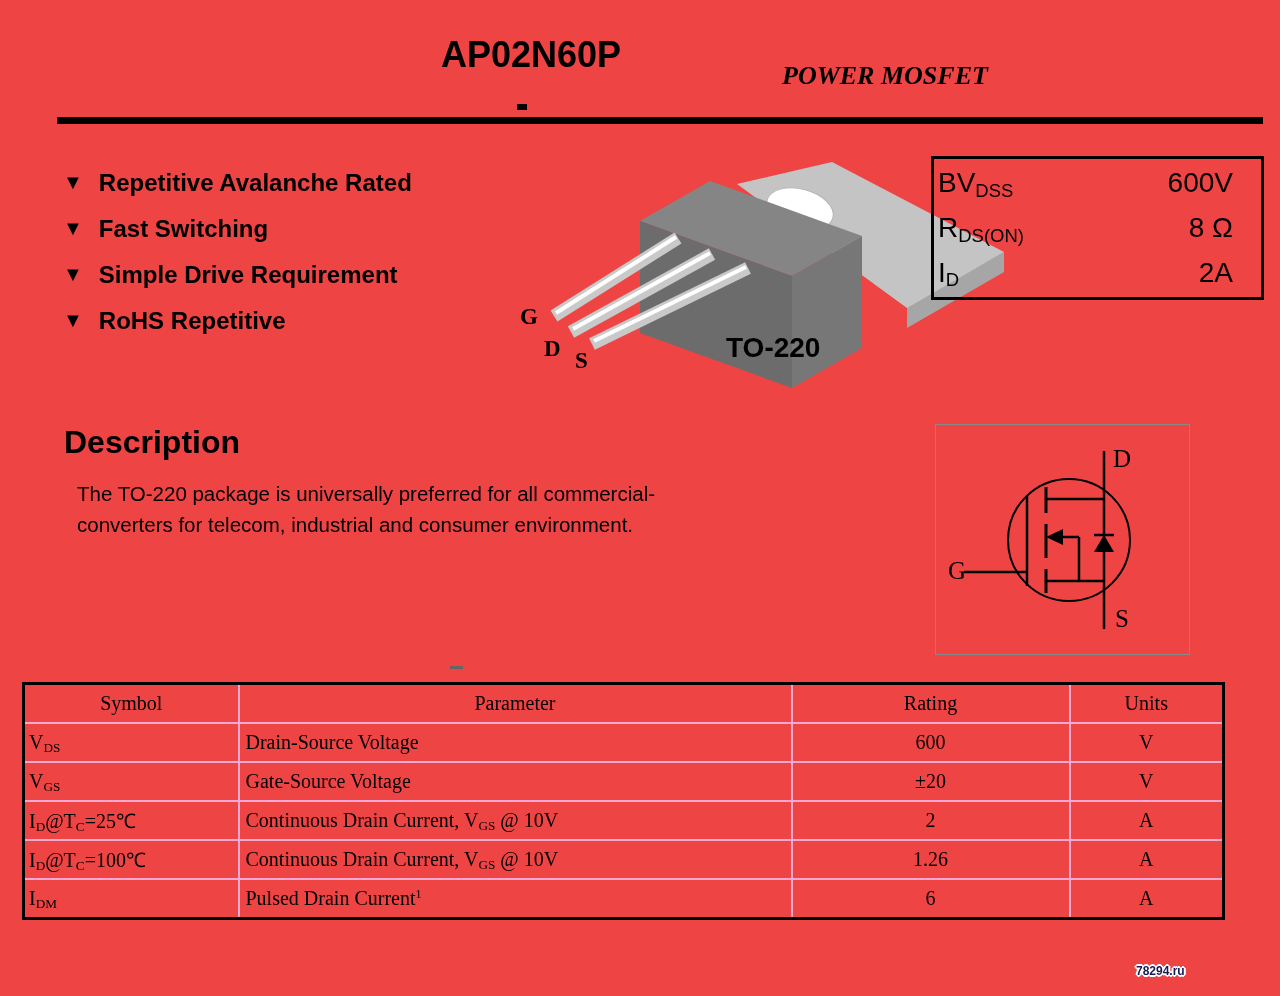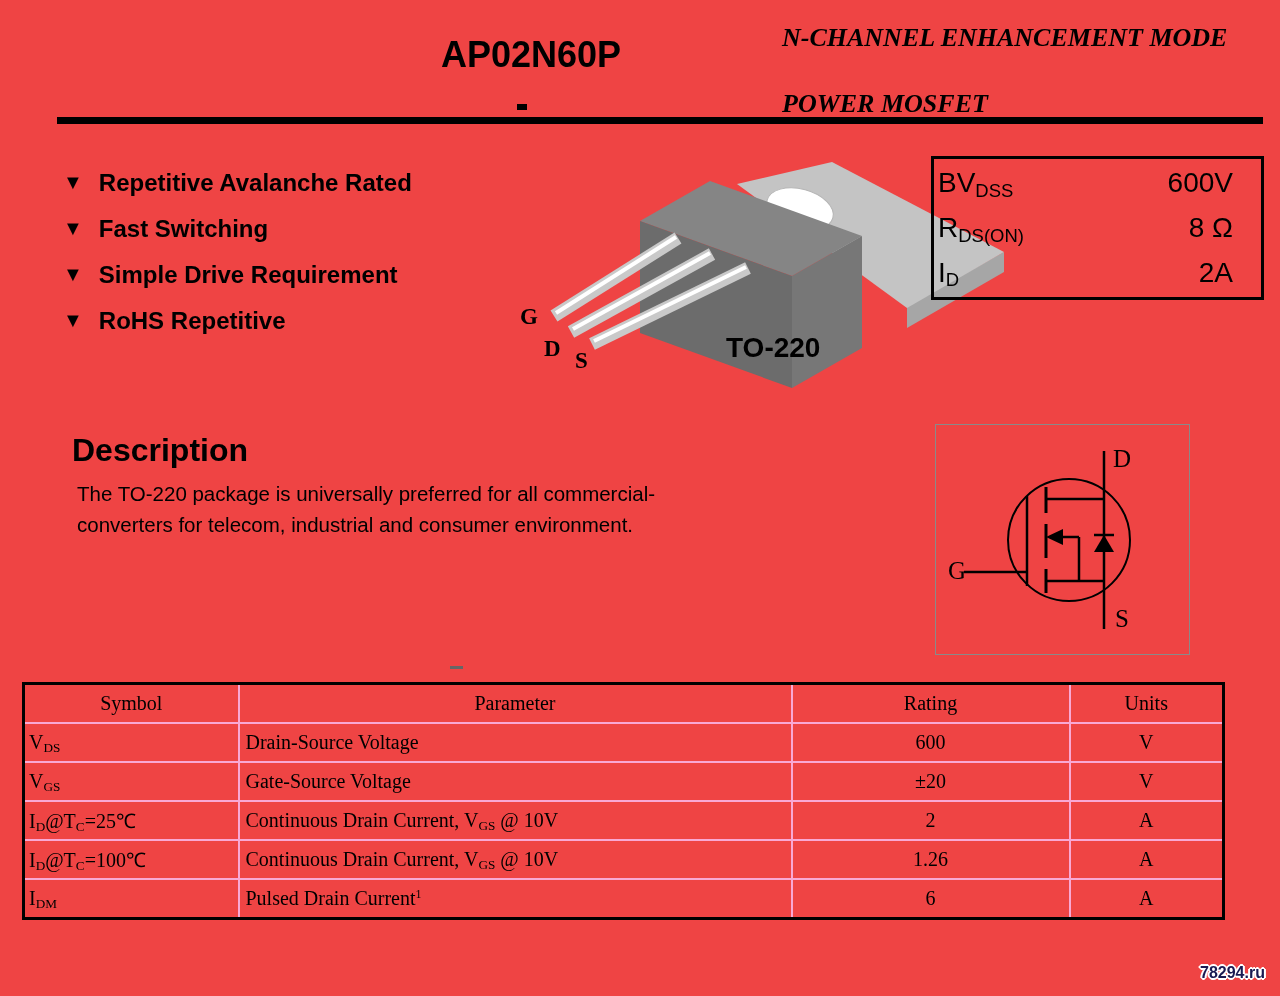--- a/index.html
+++ b/index.html
@@ -30,21 +30,21 @@
             font-weight:bold;font-size:28px;}
 
   
   .spec-box{position:absolute;left:931px;top:156px;width:327px;height:134px;border:3px solid #000;
             display:flex;flex-direction:column;justify-content:space-around;padding:2px 0;}
   .spec-row{display:flex;justify-content:space-between;align-items:baseline;padding:0 28px 0 4px;
             font-size:28px;}
   .spec-value{font-size:28px;}
 
   
-  .desc-heading{position:absolute;left:64px;top:424px;margin:8px;font-size:32px;font-weight:bold;}
+  .desc-heading{position:absolute;left:64px;top:424px;margin:0;font-size:32px;font-weight:bold;}
   .desc-text{position:absolute;left:77px;top:478px;font-size:20.5px;line-height:31px;}
   .desc-line{white-space:pre;}
 
   
   .symbol-box{position:absolute;left:935px;top:424px;width:253px;height:229px;border:1px solid #8a8a8a;}
   .symbol-box svg{position:absolute;left:0;top:0;}
   .symbol-box text{font-family:"Liberation Serif",serif;font-size:25px;fill:#000;}
 
   
   .stray-dash{position:absolute;left:450px;top:666px;width:13px;height:3px;background:#666;}
@@ -53,33 +53,32 @@
   .ratings th,.ratings td{border:2px solid #f9a8d4;height:37px;font-size:20px;padding:0 6px;
            overflow:hidden;white-space:nowrap;font-family:Liberation Serif, serif;}
   .ratings th{font-weight:normal;text-align:center;}
   .ratings td.sym{text-align:left;padding-left:4px;}
   .ratings td.param{text-align:left;}
   .ratings td.rating,.ratings td.units{text-align:center;}
   sub{font-size:0.66em;vertical-align:baseline;position:relative;top:0.25em;}
   sup{font-size:0.6em;vertical-align:baseline;position:relative;top:-0.55em;}
 
   
-  .watermark{position:absolute;left:1200px;top:964px;font-size:16px;font-weight:bold;color:#1a1a52;
+  .watermark{position:absolute;left:1136px;top:964px;font-size:12px;font-weight:bold;color:#1a1a52;
              text-shadow:-1px -1px 0 #fff,1px -1px 0 #fff,-1px 1px 0 #fff,1px 1px 0 #fff,
                          -2px 0 0 #fff,2px 0 0 #fff,0 -2px 0 #fff,0 2px 0 #fff;}
 </style>
 </head>
 <body>
 
 <div class="page">
 
   <div class="part-number">AP02N60P</div>
   <div class="title-dot"></div>
   <div class="head-right">
-    <div class="line1">N-CHANNEL ENHANCEMENT MODE</div>
     <div class="line2">POWER MOSFET</div>
   </div>
   <div class="rule"></div>
 
   <ul class="features">
       <li>
         <span class="bullet">▼</span>
         <span>Repetitive Avalanche Rated</span>
       </li>
       <li>

